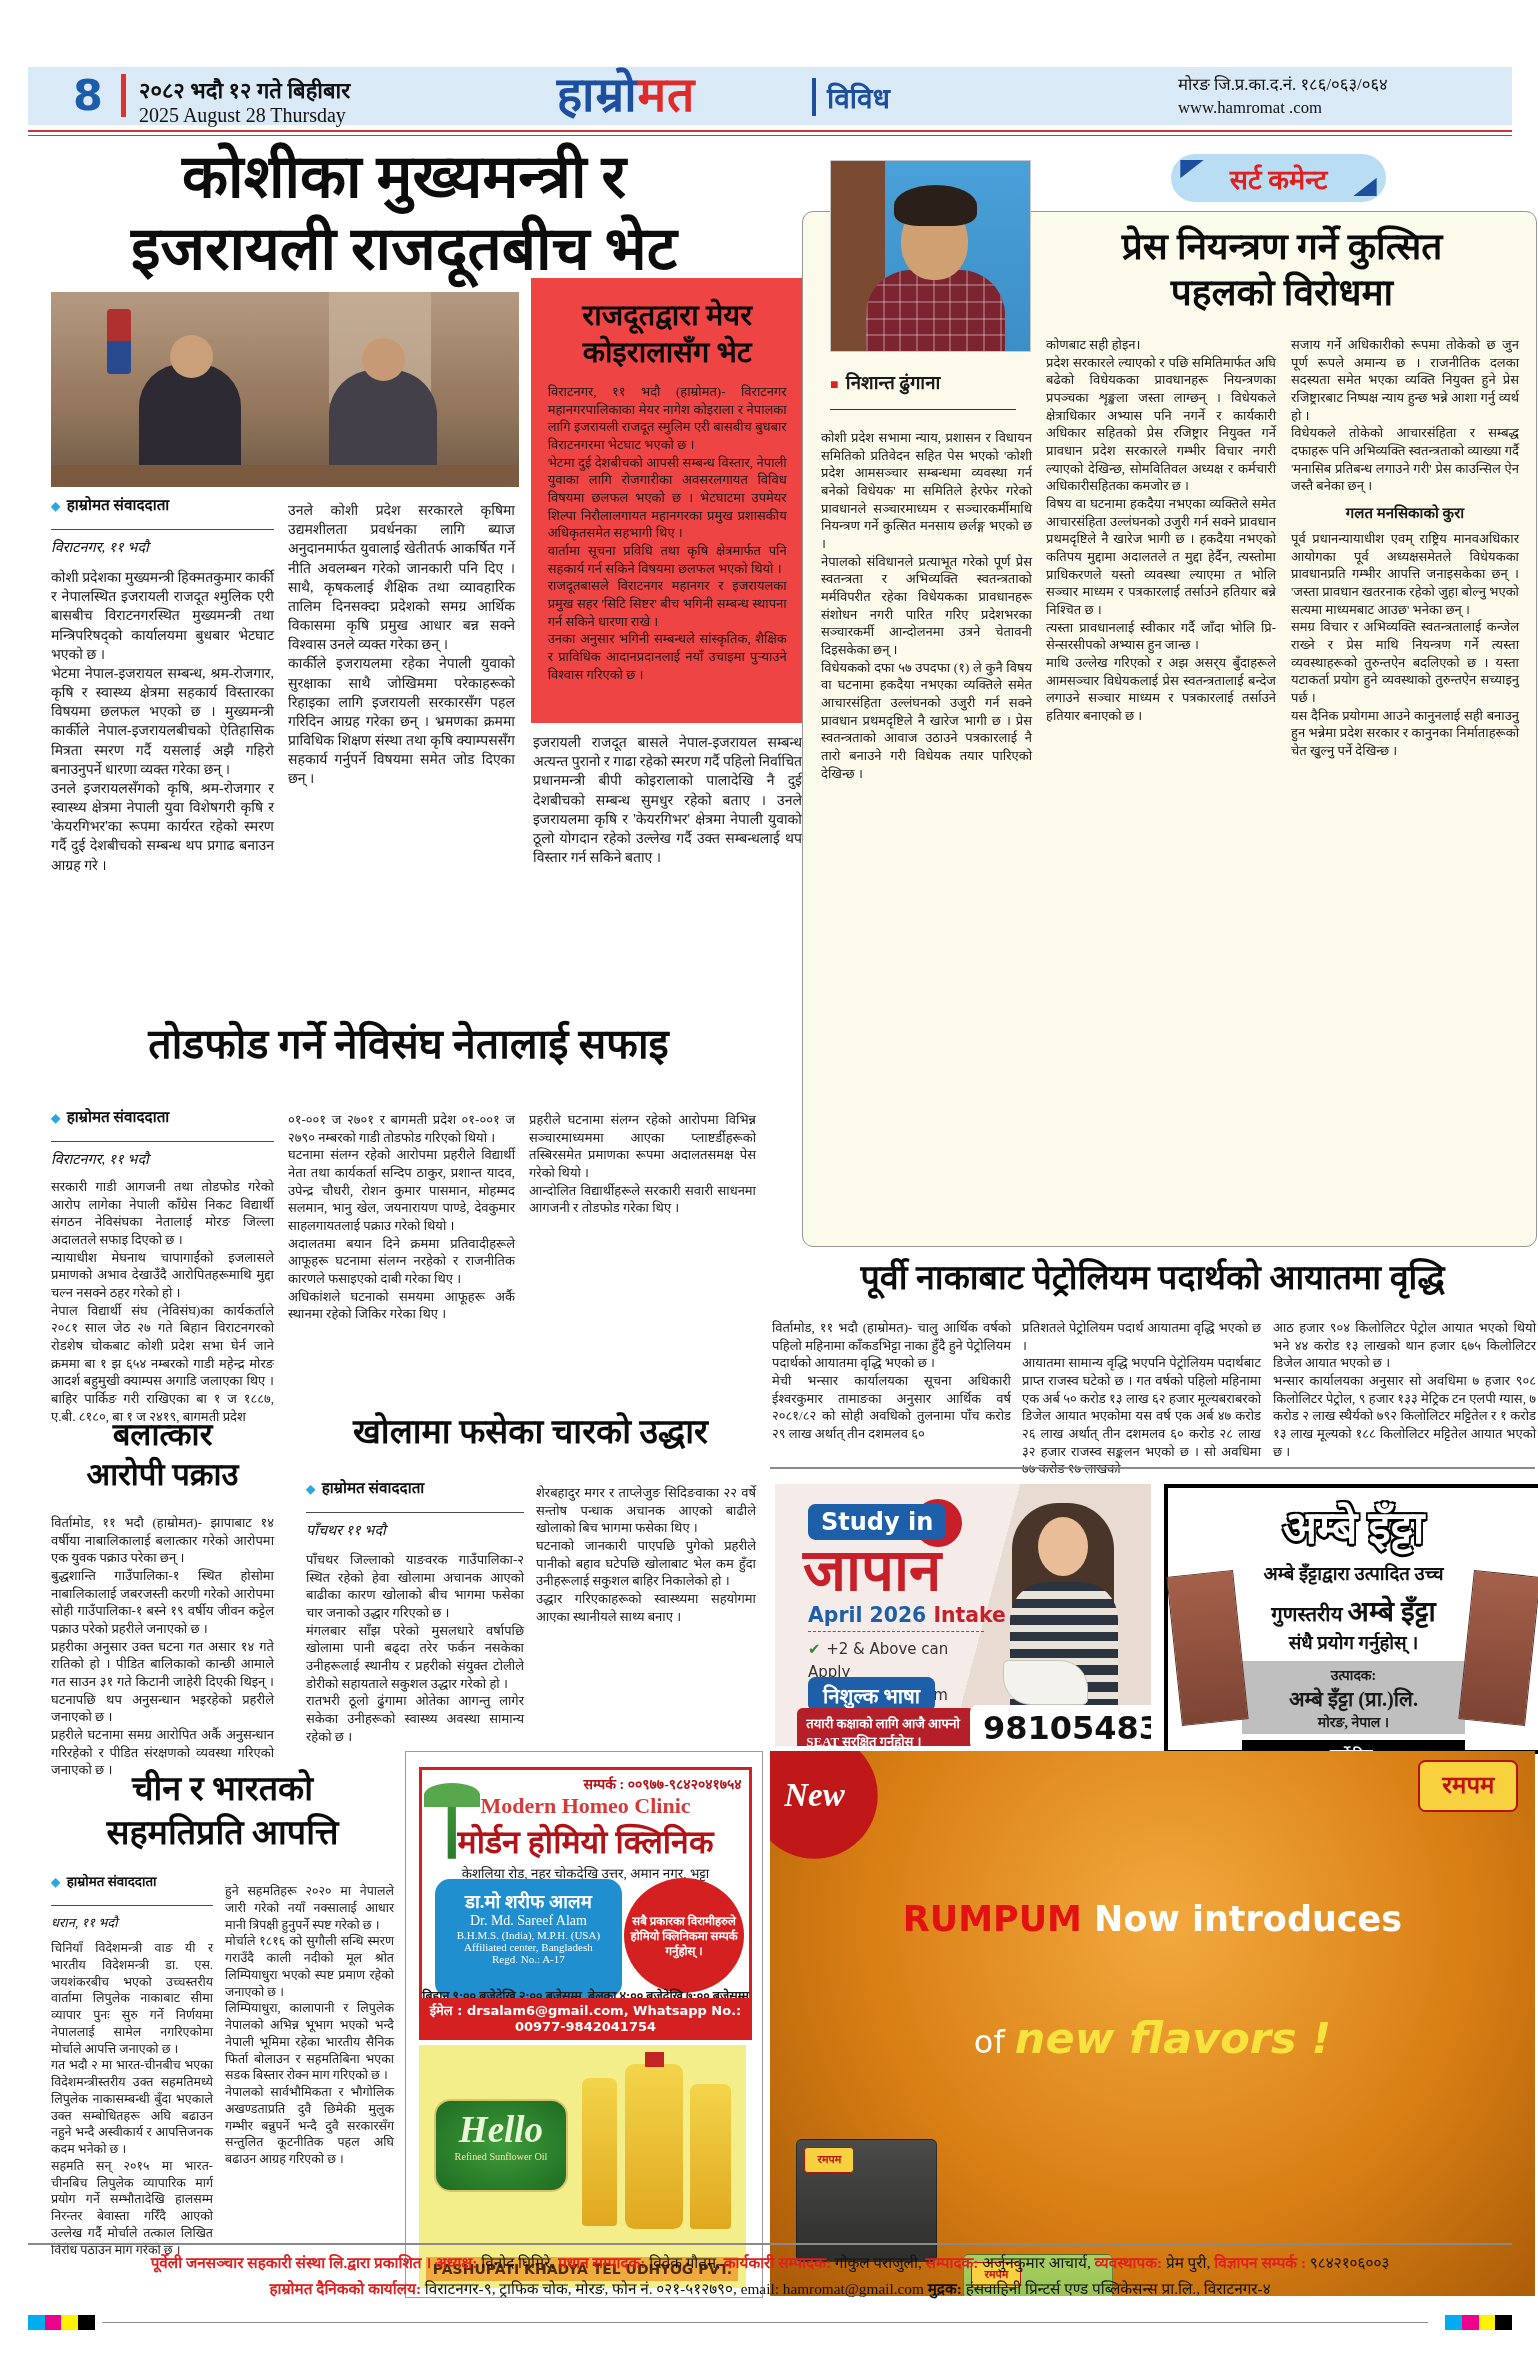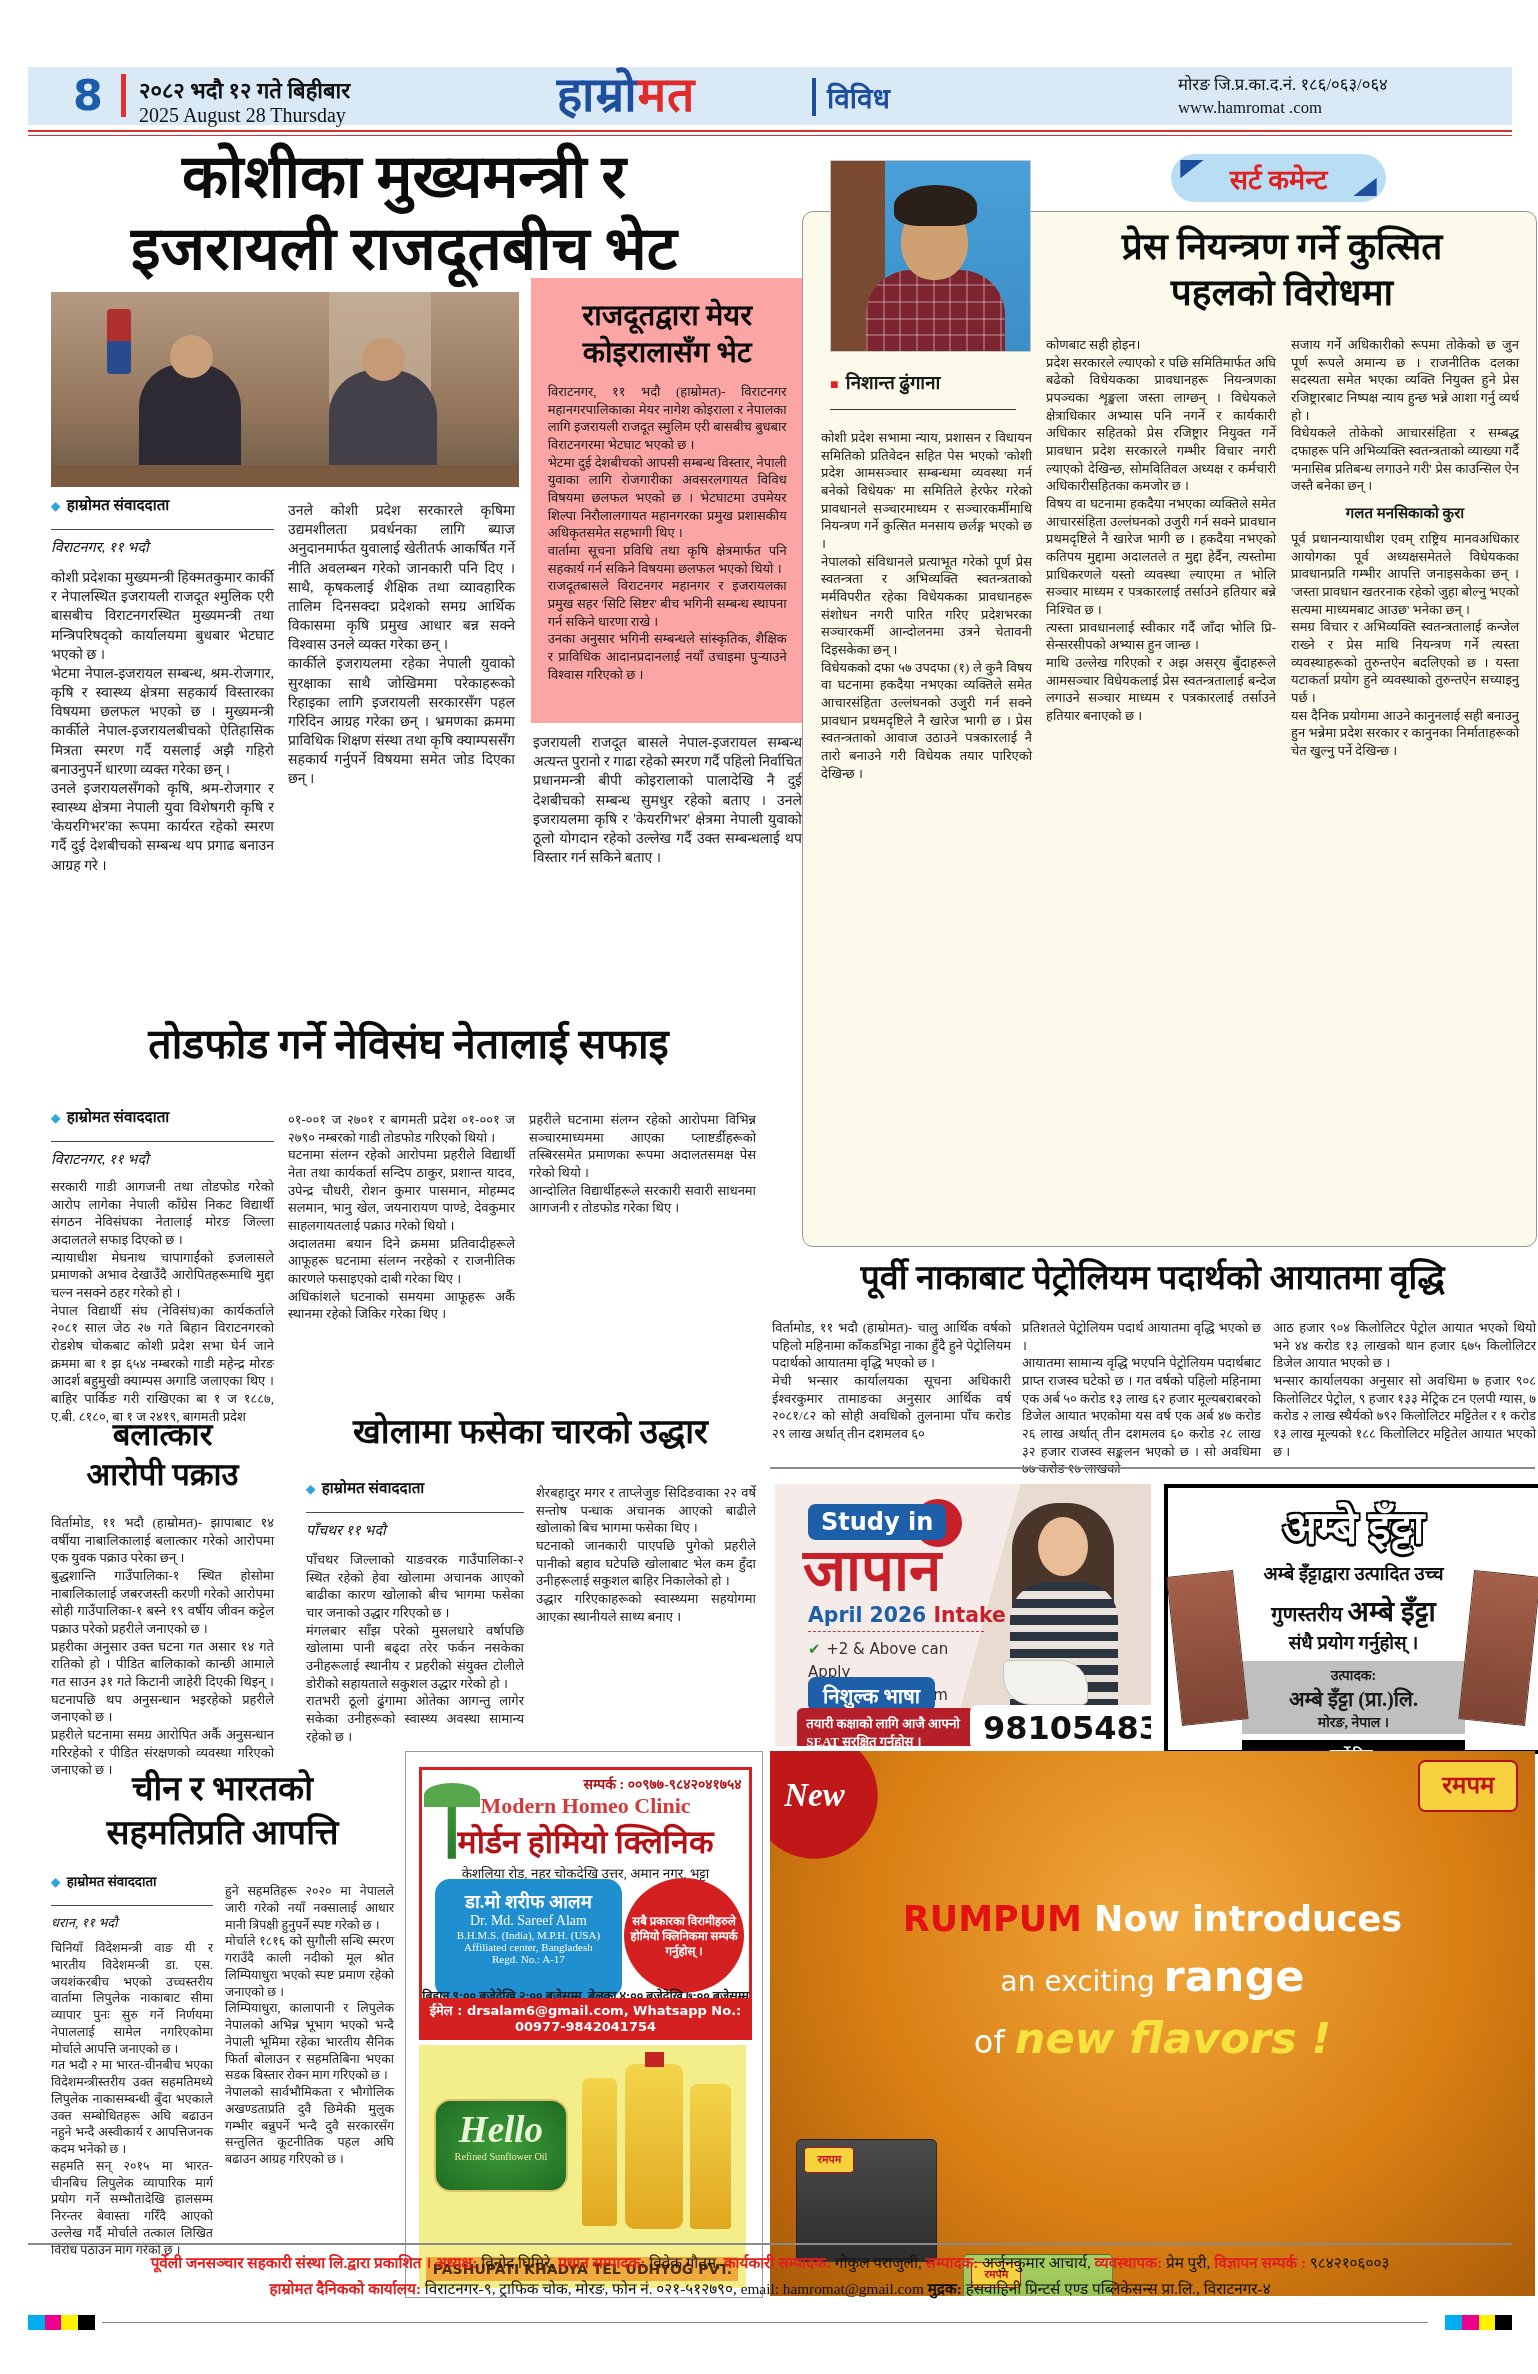--- a/index.html
+++ b/index.html
@@ -28,21 +28,21 @@
   .h-china{font-size:34px;line-height:1.3}
   
   .byl{font-weight:bold;font-size:15.3px;border-bottom:1.5px solid #4a4a4a;padding-bottom:15px;color:#111}
   .diamond{color:#2aa7df;font-size:12px;margin-right:6.5px}
   .redsq{color:#dd2222;font-size:14px;margin-right:7.4px}
   .dateline{font-style:italic;font-size:14.4px;margin-top:6.5px;color:#111}
   .bt{font-size:14px;line-height:1.37;text-align:justify;white-space:pre-line}
   .bt-sm{font-size:13px;line-height:1.36;text-align:justify;white-space:pre-line}
   .bt-xs{font-size:12.5px;line-height:1.34;text-align:justify;white-space:pre-line}
   
-  .cream-box{background:#fca5a5;padding:18.6px 16.7px}
+  .cream-box{background:#ef4444;padding:18.6px 16.7px}
   .opinion-box{background:#fcfaeb;border:1.5px solid #979797;border-radius:11px}
   .badge{background:#b9def4;border-radius:26px;color:#e01f1f;font-weight:bold;font-size:27px;
          display:flex;align-items:center;justify-content:center}
   .badge .tri{position:absolute;width:24px;height:18.6px;background:#1d4f9e}
   .subhead{font-weight:bold;font-size:15px;text-align:center;margin:7.4px 0}
   
   .photo{overflow:hidden}
   
   .japan-ad{background:linear-gradient(105deg,#f5ece9 55%,#e7dbd2 55%)}
   .jp-studyin{background:#1d5fa8;color:#fff;font-family:"DejaVu Sans",sans-serif;font-weight:bold;
@@ -325,23 +325,20 @@
     <div class="abs bottle" style="left:271px;top:39px;width:41px;height:145px;"></div>
     <div class="abs hello-strip" style="left:7.4px;bottom:7.4px;width:312px;height:24px;">PASHUPATI KHADYA TEL UDHYOG PVT. LTD; BIRATNAGAR, NEPAL</div>
   </div>
 
   <div class="abs rumpum-ad photo" style="left:770px;top:1751px;width:765px;height:545px;">
     <div class="abs rp-new" style="left:-15px;top:-15px;width:119px;height:119px;">New</div>
     <div class="abs rp-logo" style="right:16.7px;top:9.3px;width:96px;height:48px;font-size:24px;line-height:46px;">रमपम</div>
     <div class="abs rp-line" style="left:0;top:148px;width:100%;font-size:35px;font-weight:bold;">
       <span class="rp-brand">RUMPUM</span> <span>Now introduces</span>
     </div>
-    <div class="abs rp-line" style="left:0;top:200px;width:100%;font-size:28px;">
-      <span>an exciting</span> <span style="font-size:43px;font-weight:bold;">range</span>
-    </div>
     <div class="abs rp-line" style="left:0;top:262px;width:100%;font-size:32px;">
       <span>of</span> <span class="rp-yellow" style="font-size:43px;font-style:italic;">new flavors !</span>
     </div>
     <div class="abs packet" style="left:26px;top:388px;width:139px;height:121px;background:linear-gradient(#4a4a48,#2e2e2c);">
         <span class="plogo">रमपम</span>
       </div>
     <div class="abs packet" style="left:193px;top:380px;width:148px;height:128px;background:linear-gradient(#a8cf62,#7ba93c);">
         <span class="plogo">रमपम</span>
       </div>
 

